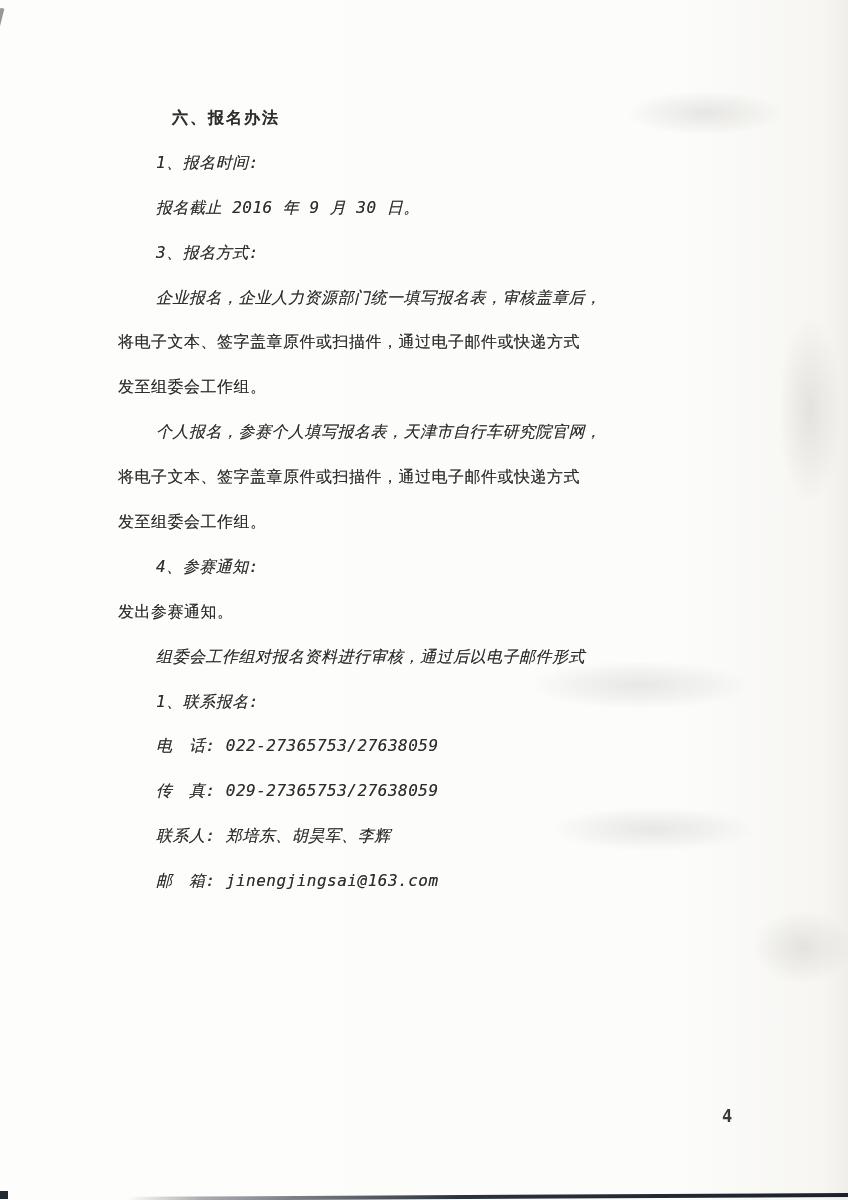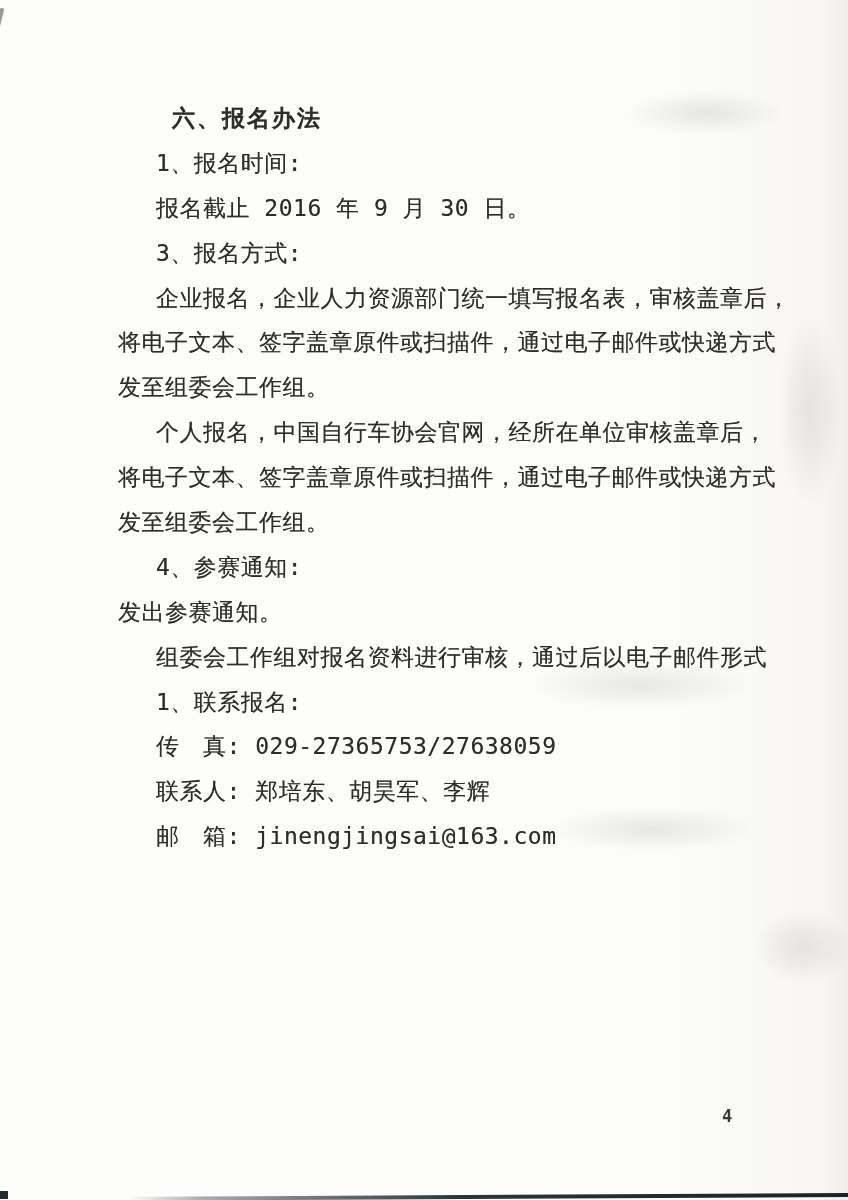--- a/index.html
+++ b/index.html
@@ -18,26 +18,26 @@
   }
   .doc {
     position: absolute;
     left: 118px;
     top: 96px;
     width: 660px;
   }
   .line {
     height: 44.9px;
     line-height: 44.9px;
-    font-size: 23px;
+    font-size: 16px;
     white-space: nowrap;
     letter-spacing: 0.5px;
     text-shadow: 0 0 0.6px rgba(46,45,43,0.55);
   }
-  .indent { padding-left: 38px; }
+  .indent { padding-left: 38px; font-style: italic; }
   .heading {
     padding-left: 54px;
     font-weight: 700;
     letter-spacing: 2px;
   }
   .page-number {
     position: absolute;
     left: 722px;
     top: 1106px;
     font-size: 17px;
@@ -95,27 +95,28 @@
 <div class="page">
 
   <div class="doc">
     <div class="line heading">六、报名办法</div>
     <div class="line indent">1、报名时间:</div>
     <div class="line indent">报名截止 2016 年 9 月 30 日。</div>
     <div class="line indent">3、报名方式:</div>
     <div class="line indent">企业报名，企业人力资源部门统一填写报名表，审核盖章后，</div>
     <div class="line">将电子文本、签字盖章原件或扫描件，通过电子邮件或快递方式</div>
     <div class="line">发至组委会工作组。</div>
-    <div class="line indent">个人报名，中国自行车协会官网，经所在单位审核盖章后，</div>
+    <div class="line indent">个人报名，参赛个人填写报名表，天津市自行车研究院官网，</div>
     <div class="line">将电子文本、签字盖章原件或扫描件，通过电子邮件或快递方式</div>
     <div class="line">发至组委会工作组。</div>
     <div class="line indent">4、参赛通知:</div>
     <div class="line">发出参赛通知。</div>
     <div class="line indent">组委会工作组对报名资料进行审核，通过后以电子邮件形式</div>
     <div class="line indent">1、联系报名:</div>
+    <div class="line indent">电　话: 022-27365753/27638059</div>
     <div class="line indent">传　真: 029-27365753/27638059</div>
     <div class="line indent">联系人: 郑培东、胡昊军、李辉</div>
     <div class="line indent">邮　箱: jinengjingsai@163.com</div>
   </div>
 
   <div class="page-number">4</div>
 
   <div class="smudge s1"></div>
   <div class="smudge s2"></div>
   <div class="smudge s3"></div>

